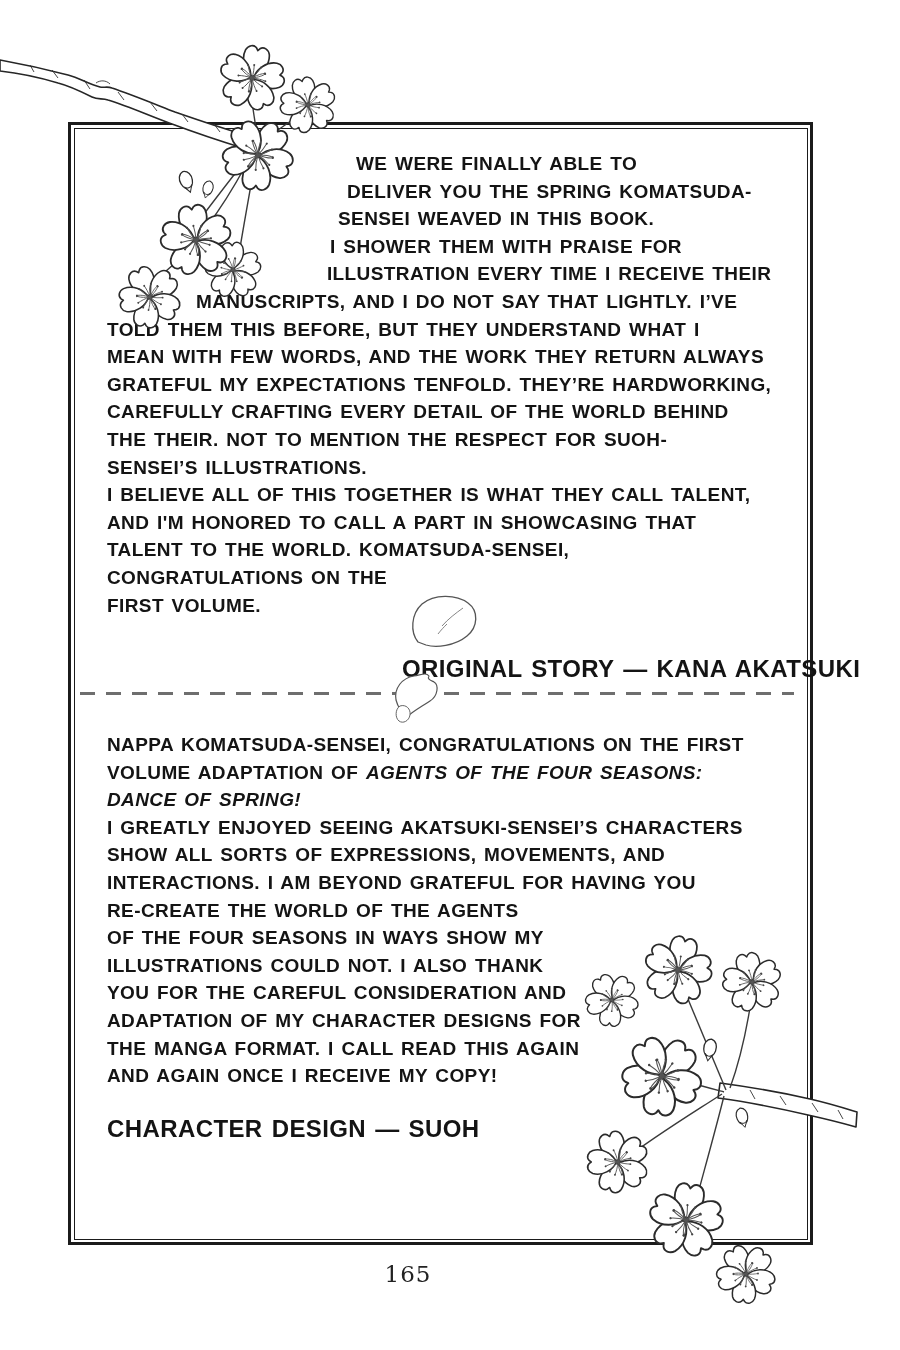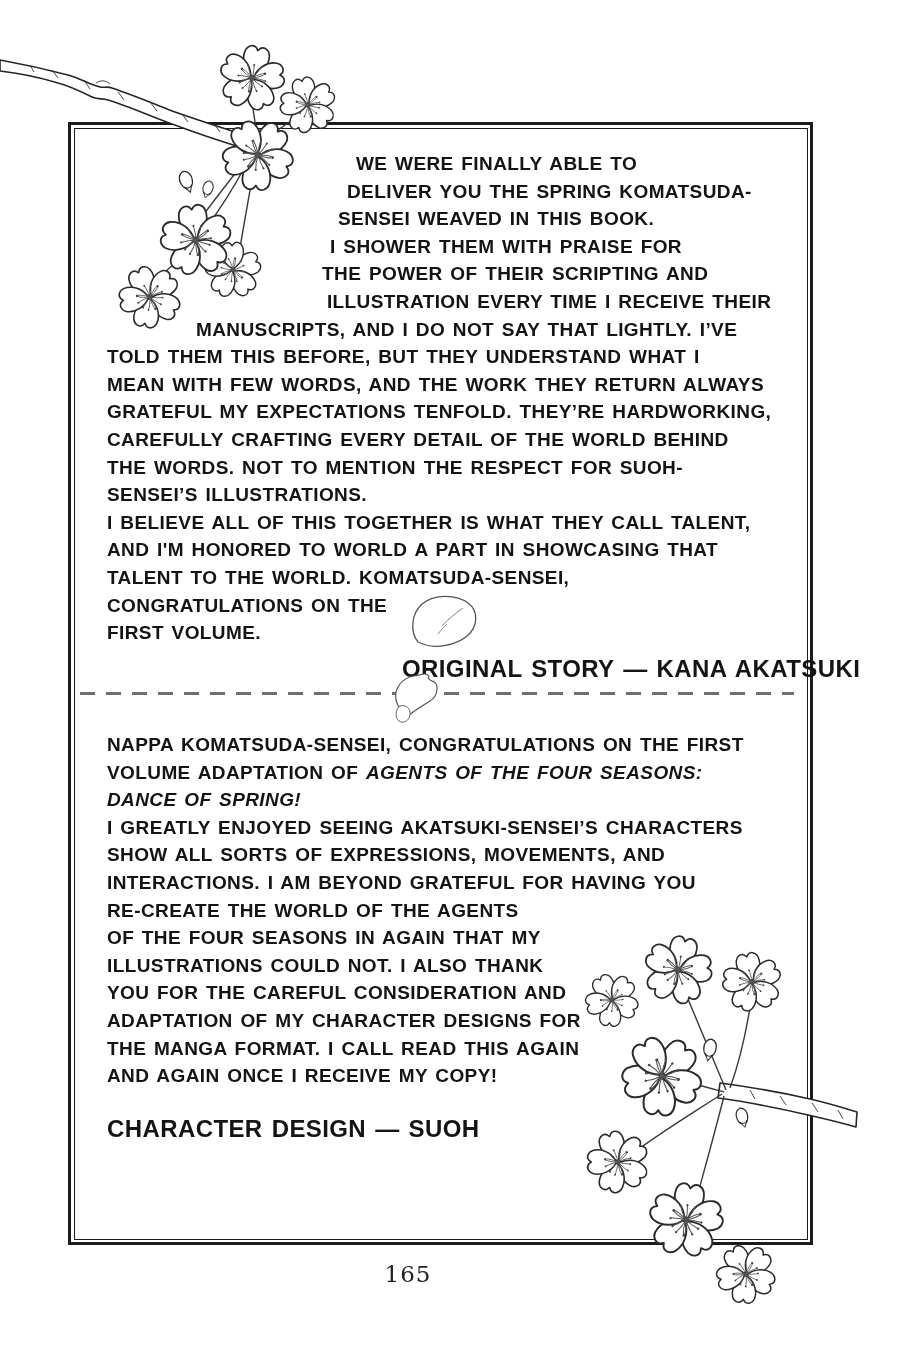--- a/index.html
+++ b/index.html
@@ -55,48 +55,47 @@
 
   <div class="frame">
     <div class="frame-inner"></div>
   </div>
 
   <div class="note author-note">
       <div class="line" style="margin-left: 249px;"><span>WE WERE FINALLY ABLE TO</span></div>
       <div class="line" style="margin-left: 240px;"><span>DELIVER YOU THE SPRING KOMATSUDA-</span></div>
       <div class="line" style="margin-left: 231px;"><span>SENSEI WEAVED IN THIS BOOK.</span></div>
       <div class="line" style="margin-left: 223px;"><span>I SHOWER THEM WITH PRAISE FOR</span></div>
-      <div class="line" style="margin-left: 215px;"><span>THE POWER OF THEIR SCRIPTING AND</span></div>
       <div class="line" style="margin-left: 114px; text-align: right;"><span>ILLUSTRATION EVERY TIME I RECEIVE THEIR</span></div>
       <div class="line" style="margin-left: 89px;"><span>MANUSCRIPTS, AND I DO NOT SAY THAT LIGHTLY. I’VE</span></div>
       <div class="line"><span>TOLD THEM THIS BEFORE, BUT THEY UNDERSTAND WHAT I</span></div>
       <div class="line"><span>MEAN WITH FEW WORDS, AND THE WORK THEY RETURN ALWAYS</span></div>
       <div class="line"><span>GRATEFUL MY EXPECTATIONS TENFOLD. THEY’RE HARDWORKING,</span></div>
       <div class="line"><span>CAREFULLY CRAFTING EVERY DETAIL OF THE WORLD BEHIND</span></div>
-      <div class="line"><span>THE WORDS. NOT TO MENTION THE RESPECT FOR SUOH-</span></div>
+      <div class="line"><span>THE THEIR. NOT TO MENTION THE RESPECT FOR SUOH-</span></div>
       <div class="line"><span>SENSEI’S ILLUSTRATIONS.</span></div>
       <div class="line"><span>I BELIEVE ALL OF THIS TOGETHER IS WHAT THEY CALL TALENT,</span></div>
-      <div class="line"><span>AND I'M HONORED TO WORLD A PART IN SHOWCASING THAT</span></div>
+      <div class="line"><span>AND I'M HONORED TO CALL A PART IN SHOWCASING THAT</span></div>
       <div class="line"><span>TALENT TO THE WORLD. KOMATSUDA-SENSEI,</span></div>
       <div class="line"><span>CONGRATULATIONS ON THE</span></div>
       <div class="line"><span>FIRST VOLUME.</span></div>
     </div>
   <div class="credit author-credit">ORIGINAL STORY — KANA AKATSUKI</div>
 
   <div class="divider"></div>
 
   <div class="note designer-note">
       <div class="line"><span>NAPPA KOMATSUDA-SENSEI, CONGRATULATIONS ON THE FIRST</span></div>
       <div class="line"><span>VOLUME ADAPTATION OF </span><span class="it">AGENTS OF THE FOUR SEASONS:</span></div>
       <div class="line"><span class="it">DANCE OF SPRING!</span></div>
       <div class="line"><span>I GREATLY ENJOYED SEEING AKATSUKI-SENSEI’S CHARACTERS</span></div>
       <div class="line"><span>SHOW ALL SORTS OF EXPRESSIONS, MOVEMENTS, AND</span></div>
       <div class="line"><span>INTERACTIONS. I AM BEYOND GRATEFUL FOR HAVING YOU</span></div>
       <div class="line"><span>RE-CREATE THE WORLD OF THE AGENTS</span></div>
-      <div class="line"><span>OF THE FOUR SEASONS IN AGAIN THAT MY</span></div>
+      <div class="line"><span>OF THE FOUR SEASONS IN WAYS SHOW MY</span></div>
       <div class="line"><span>ILLUSTRATIONS COULD NOT. I ALSO THANK</span></div>
       <div class="line"><span>YOU FOR THE CAREFUL CONSIDERATION AND</span></div>
       <div class="line"><span>ADAPTATION OF MY CHARACTER DESIGNS FOR</span></div>
       <div class="line"><span>THE MANGA FORMAT. I CALL READ THIS AGAIN</span></div>
       <div class="line"><span>AND AGAIN ONCE I RECEIVE MY COPY!</span></div>
     </div>
   <div class="credit designer-credit">CHARACTER DESIGN — SUOH</div>
 
   <div class="page-number">165</div>
 

